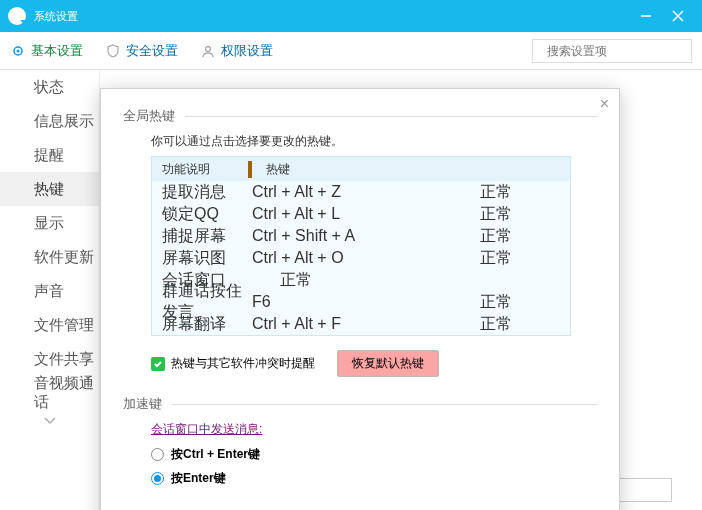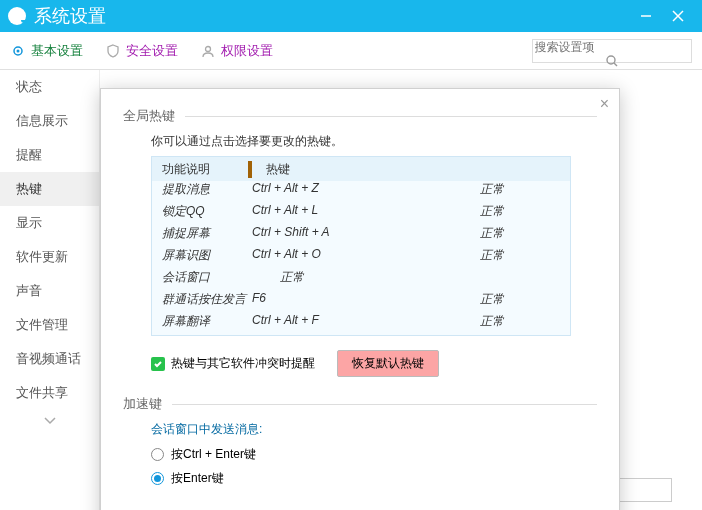--- a/index.html
+++ b/index.html
@@ -1,69 +1,69 @@
 <!DOCTYPE html>
 <html><head>
   <meta charset="utf-8">
   <style>
     * { box-sizing: border-box; margin: 0; padding: 0; }
     body { font-family: "Microsoft YaHei", Arial, sans-serif; font-size: 12px; background: #fff; width: 702px; height: 510px; overflow: hidden; position: relative; }
     
     .titlebar { background: #18b7ec; height: 32px; display: flex; align-items: center; padding: 0 8px; color: #fff; }
     .titlebar .logo { width: 18px; height: 18px; background: #fff; border-radius: 50%; margin-right: 8px; position: relative; }
     .titlebar .logo::after { content: ""; position: absolute; width: 6px; height: 3px; background: #18b7ec; border-radius: 0 0 3px 3px; right: -1px; bottom: 2px; }
-    .titlebar .title { flex: 1; font-size: 18px; }
+    .titlebar .title { flex: 1; font-size: 11px; }
     .titlebar .winbtn { width: 32px; height: 32px; display: flex; align-items: center; justify-content: center; cursor: pointer; }
     .titlebar .winbtn svg { stroke: #fff; stroke-width: 1.5; fill: none; }
     
     .toolbar { height: 38px; display: flex; align-items: center; border-bottom: 1px solid #e0e0e0; padding: 0 10px; gap: 22px; }
-    .tabbtn { display: flex; align-items: center; gap: 5px; color: #a21caf; font-size: 13px; cursor: pointer; }
+    .tabbtn { display: flex; align-items: center; gap: 5px; color: #0369a1; font-size: 13px; cursor: pointer; }
     .tabbtn.active { color: #15803d; }
     .tabbtn .ticon { width: 16px; height: 16px; display: flex; align-items: center; justify-content: center; }
-    .search { margin-left: auto; display: flex; align-items: center; border: 1px solid #ddd; height: 24px; width: 160px; padding: 0 22px; flex-direction: column; }
+    .search { margin-left: auto; display: flex; align-items: center; border: 1px solid #ddd; height: 24px; width: 160px; padding: 0 14px; }
     .search input { border: none; outline: none; flex: 1; font-size: 12px; color: #666; background: transparent; }
     .search .sicon { color: #999; }
     
     .main { display: flex; height: calc(100% - 70px); }
     .sidebar { width: 100px; border-right: 1px solid #eee; overflow-y: auto; }
-    .navitem { height: 34px; display: flex; align-items: center; padding-left: 16px; color: #555; font-size: 13px; cursor: pointer; font-family: Liberation Serif, serif; }
+    .navitem { height: 34px; display: flex; align-items: center; padding-left: 34px; color: #555; font-size: 15px; cursor: pointer; font-family: Liberation Serif, serif; }
     .navitem.active { background: #f0f0f0; color: #333; }
     .sidebar .scroll-down { text-align: center; color: #aaa; padding: 4px 0; cursor: pointer; }
     
     .content { flex: 1; padding: 10px 18px; overflow: hidden; position: relative; }
     
     .pathfield { position: absolute; bottom: 8px; left: 228px; right: 30px; height: 24px; border: 1px solid #ccc; font-size: 12px; color: #666; padding: 3px 6px; background: #fff; overflow: hidden; white-space: nowrap; }
     
     .modal-overlay { position: absolute; top: 32px; left: 0; right: 0; bottom: 0; background: rgba(255,255,255,0.0); }
     .modal { position: absolute; top: 56px; left: 100px; width: 520px; background: #fff; border: 1px solid #d0d0d0; box-shadow: 0 3px 18px rgba(0,0,0,0.22); padding: 18px 22px 24px 22px; }
     .modal .close { position: absolute; top: 6px; right: 10px; cursor: pointer; color: #999; font-size: 16px; }
     
     .section { margin-bottom: 18px; }
     .section-hdr { display: flex; align-items: center; color: #666; font-size: 13px; margin-bottom: 8px; }
     .section-hdr .line { flex: 1; height: 1px; background: #ddd; margin-left: 10px; }
     .section-desc { font-size: 12px; color: #333; margin-left: 28px; margin-bottom: 6px; }
     
     .hotkey-table { margin-left: 28px; border: 1px solid #cfe6f5; background: #f4fbff; width: 420px; }
     .hotkey-table .hdr { display: flex; background: #e5f3fb; height: 24px; align-items: center; font-size: 12px; color: #333; }
     .hotkey-table .hdr .c1 { width: 100px; padding-left: 10px; border-right: 4px solid #a16207; }
     .hotkey-table .hdr .c2 { flex: 1; padding-left: 14px; }
-    .hotkey-table .row { display: flex; height: 22px; align-items: flex-start; font-size: 12px; font-style: italic; }
+    .hotkey-table .row { display: flex; height: 22px; align-items: center; font-size: 16px; }
     .hotkey-table .row .c1 { width: 100px; padding-left: 10px; color: #333; }
     .hotkey-table .row .c2 { width: 200px; color: #333; }
     .hotkey-table .row .c3 { flex: 1; text-align: left; padding-left: 28px; color: #333; }
     
     .opts-row { display: flex; align-items: center; margin-left: 28px; margin-top: 14px; gap: 22px; }
     .chk { display: flex; align-items: center; gap: 6px; cursor: pointer; }
     .chkbox { width: 14px; height: 14px; background: #27c24c; border-radius: 2px; display: flex; align-items: center; justify-content: center; }
     .chkbox svg { stroke: #fff; stroke-width: 2; fill: none; }
     .btn { border: 1px solid #bbb; background: #fca5a5; padding: 4px 14px; font-size: 12px; cursor: pointer; border-radius: 2px; }
     
     .radio-group { margin-left: 28px; }
-    .radio-label { font-size: 12px; color: #0369a1; margin-bottom: 8px; }
-    .radio { display: flex; align-items: center; gap: 7px; margin-bottom: 7px; cursor: pointer; font-size: 12px; }
+    .radio-label { font-size: 12px; color: #701a75; margin-bottom: 8px; text-decoration: underline; }
+    .radio { display: flex; align-items: center; gap: 7px; margin-bottom: 7px; cursor: pointer; font-size: 12px; font-weight: bold; }
     .rcircle { width: 13px; height: 13px; border: 1px solid #888; border-radius: 50%; display: flex; align-items: center; justify-content: center; }
     .rcircle.on { border-color: #1296db; }
     .rcircle.on::after { content: ""; width: 7px; height: 7px; background: #1296db; border-radius: 50%; }
   </style>
 </head>
 <body>
 
 <div class="titlebar">
   <div class="logo"></div>
   <div class="title">系统设置</div>
@@ -119,22 +119,22 @@
 <div class="main">
   <div class="sidebar">
     <div class="navitem">状态</div>
     <div class="navitem">信息展示</div>
     <div class="navitem">提醒</div>
     <div class="navitem active">热键</div>
     <div class="navitem">显示</div>
     <div class="navitem">软件更新</div>
     <div class="navitem">声音</div>
     <div class="navitem">文件管理</div>
+    <div class="navitem">文件共享</div>
     <div class="navitem">音视频通话</div>
-    <div class="navitem">文件共享</div>
     <div class="scroll-down"><svg width="12" height="8" viewBox="0 0 12 8">
           <path d="M1 1 L6 6 L11 1" fill="none" stroke="#aaa" stroke-width="1.5"></path>
         </svg></div>
   </div>
   <div class="content"></div>
 </div>
 
 <div class="pathfield">ministrator\Documents\Tencent Files\2456974280\FileRecv\</div>
 
 <div class="modal-overlay">

